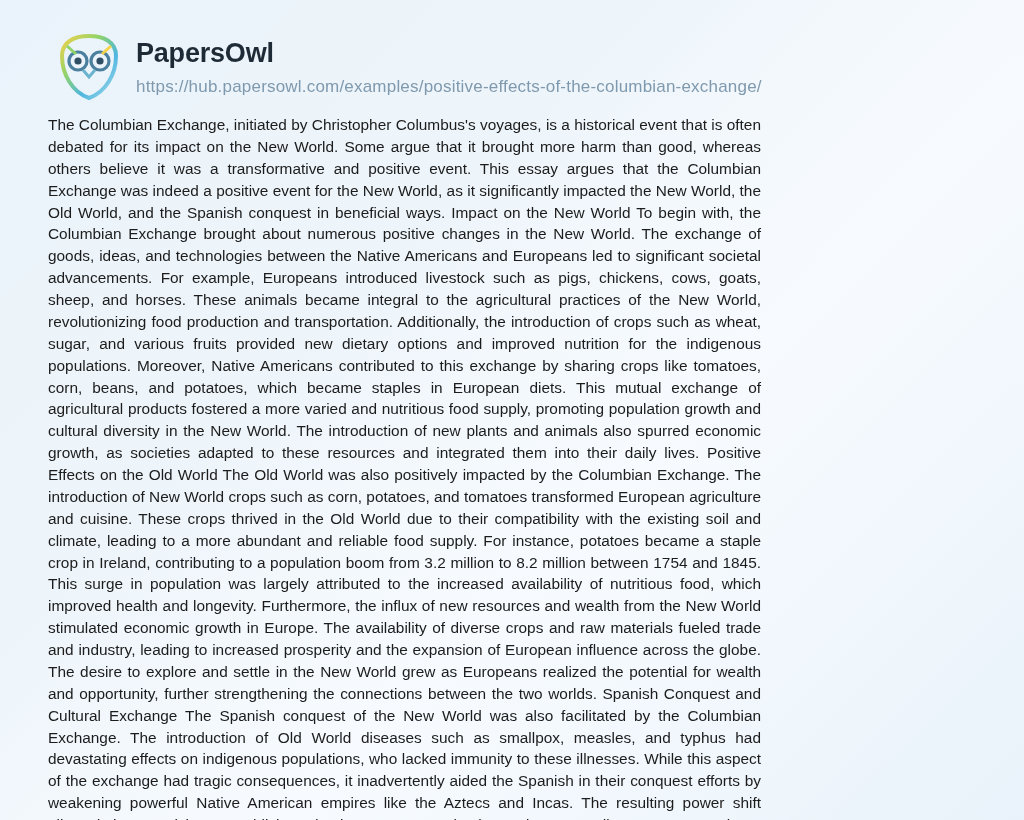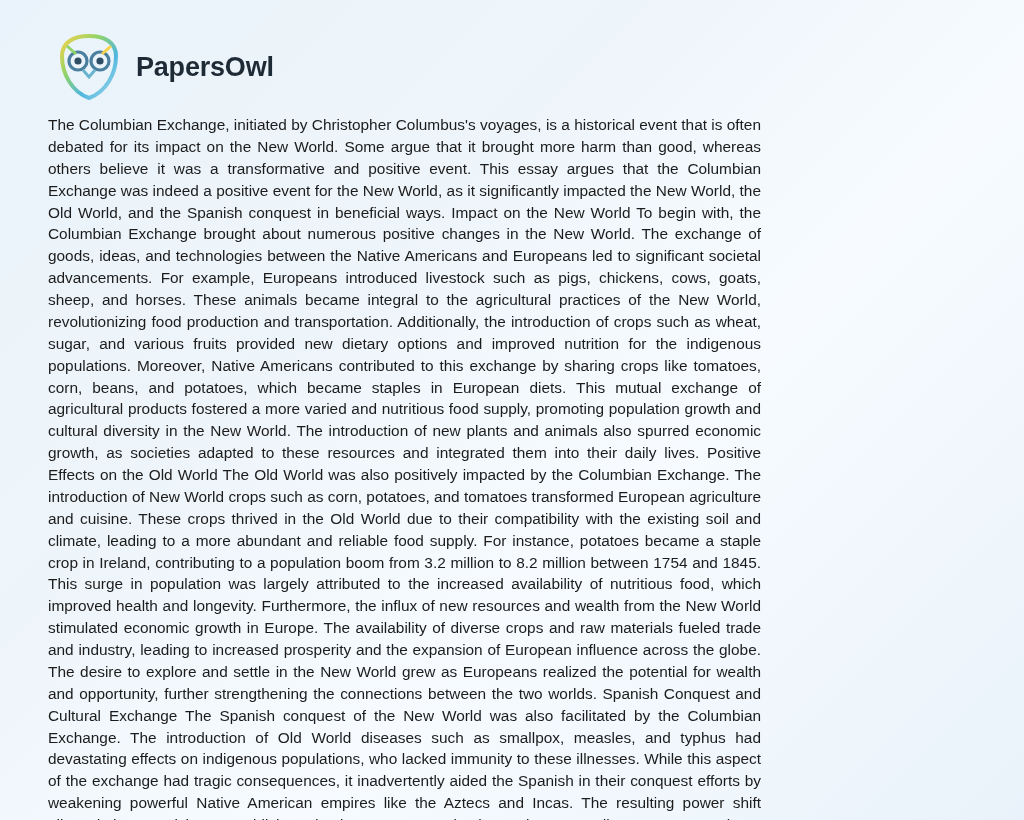--- a/index.html
+++ b/index.html
@@ -103,20 +103,21 @@
         <circle cx="26" cy="31" r="3.6" fill="#2f4d63"></circle>
         <circle cx="48" cy="31" r="3.6" fill="#2f4d63"></circle>
         <path d="M31 40 L37 47 L43 40" fill="none" stroke="#6ab4cf" stroke-width="3"></path>
         <path d="M15 16 L24 24" stroke="#8fd36a" stroke-width="3" fill="none"></path>
         <path d="M59 16 L50 24" stroke="#f5d24a" stroke-width="3" fill="none"></path>
       </svg>
     </div>
 
     <div class="brand-block">
       <div class="brand-name">PapersOwl</div>
+      <div class="brand-url">https://hub.papersowl.com/examples/positive-effects-of-the-columbian-exchange/</div>
     </div>
 
   </div>
 
 
   <div class="doc-body">
     <p>The Columbian Exchange, initiated by Christopher Columbus's voyages, is a historical event that is often debated for its impact on the New World. Some argue that it brought more harm than good, whereas others believe it was a transformative and positive event. This essay argues that the Columbian Exchange was indeed a positive event for the New World, as it significantly impacted the New World, the Old World, and the Spanish conquest in beneficial ways. Impact on the New World To begin with, the Columbian Exchange brought about numerous positive changes in the New World. The exchange of goods, ideas, and technologies between the Native Americans and Europeans led to significant societal advancements. For example, Europeans introduced livestock such as pigs, chickens, cows, goats, sheep, and horses. These animals became integral to the agricultural practices of the New World, revolutionizing food production and transportation. Additionally, the introduction of crops such as wheat, sugar, and various fruits provided new dietary options and improved nutrition for the indigenous populations. Moreover, Native Americans contributed to this exchange by sharing crops like tomatoes, corn, beans, and potatoes, which became staples in European diets. This mutual exchange of agricultural products fostered a more varied and nutritious food supply, promoting population growth and cultural diversity in the New World. The introduction of new plants and animals also spurred economic growth, as societies adapted to these resources and integrated them into their daily lives. Positive Effects on the Old World The Old World was also positively impacted by the Columbian Exchange. The introduction of New World crops such as corn, potatoes, and tomatoes transformed European agriculture and cuisine. These crops thrived in the Old World due to their compatibility with the existing soil and climate, leading to a more abundant and reliable food supply. For instance, potatoes became a staple crop in Ireland, contributing to a population boom from 3.2 million to 8.2 million between 1754 and 1845. This surge in population was largely attributed to the increased availability of nutritious food, which improved health and longevity. Furthermore, the influx of new resources and wealth from the New World stimulated economic growth in Europe. The availability of diverse crops and raw materials fueled trade and industry, leading to increased prosperity and the expansion of European influence across the globe. The desire to explore and settle in the New World grew as Europeans realized the potential for wealth and opportunity, further strengthening the connections between the two worlds. Spanish Conquest and Cultural Exchange The Spanish conquest of the New World was also facilitated by the Columbian Exchange. The introduction of Old World diseases such as smallpox, measles, and typhus had devastating effects on indigenous populations, who lacked immunity to these illnesses. While this aspect of the exchange had tragic consequences, it inadvertently aided the Spanish in their conquest efforts by weakening powerful Native American empires like the Aztecs and Incas. The resulting power shift allowed the Spanish to establish a dominant presence in the region, spreading European culture, technology, and religion. Despite the initial devastation, the Spanish conquest led to long-term cultural exchanges that enriched both societies. The introduction of Catholicism, for example,</p>
   </div>
 
 </div>

